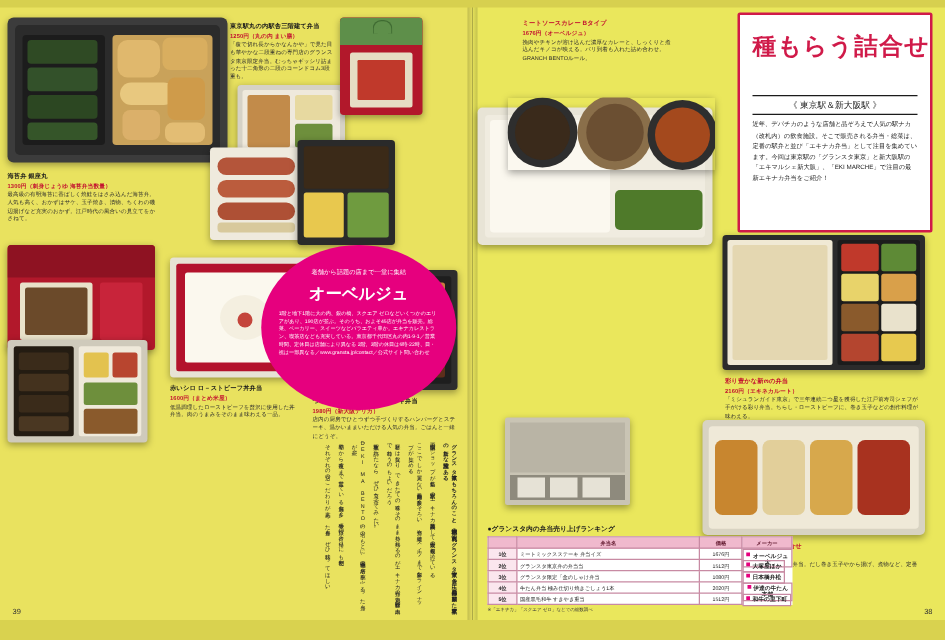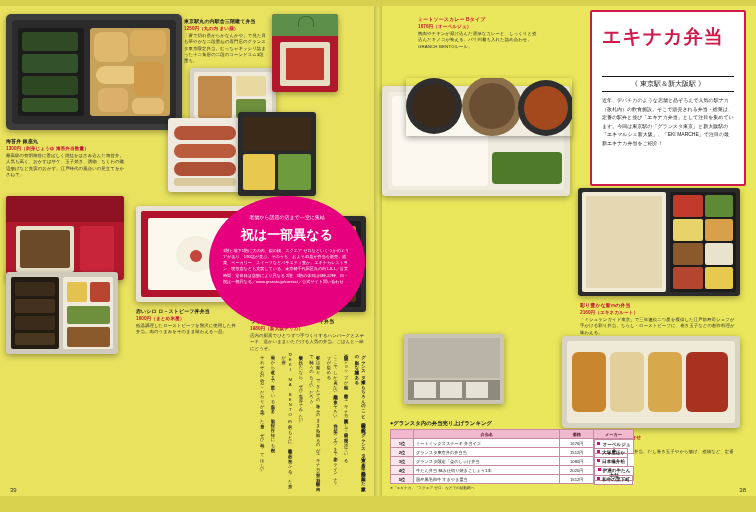--- a/index.html
+++ b/index.html
@@ -240,26 +240,26 @@
     </div>
 
     <div class="cap" style="left:566px;top:434px;width:172px;">
       <span class="h">グランスタ限定5種もらう詰合せ</span>
       <span class="price">990円（玉屋よかど）</span>
       <span>選べる彩りの惣菜とご飯の二段重弁当。だし巻き玉子やから揚げ、煮物など、定番のおかずが少しずつ楽しめる。</span>
     </div>
 
     <div class="ovalwrap">
       <div class="l1">老舗から話題の店まで一堂に集結</div>
-      <div class="l2">祝は一部異なる</div>
+      <div class="l2">オーベルジュ</div>
       <div class="l3">1階と地下1階に大の内、銀の橋、スクエア ゼロなどいくつかのエリアがあり、190店が並ぶ。そのうち、およそ45店が弁当を販売。総菜、ベーカリー、スイーツなどバラエティ豊か。エキナカレストラン、喫茶店なども充実している。東京都千代田区丸の内1-9-1／営業時間、定休日は店舗により異なる 2階、3階の休日は6時-22時、日・祝は一部異なる／www.gransta.jp/contact／公式サイト問い合わせ</div>
     </div>
 
     <div class="headpanel">
-      <div class="ttl1">エキナカ弁当</div>
+      <div class="ttl1">種もらう詰合せ</div>
       <div class="sub">《 東京駅＆新大阪駅 》</div>
       <div class="body">近年、デパチカのような店舗と品ぞろえで人気の駅ナカ（改札内）の飲食施設。そこで販売される弁当・総菜は、定番の駅弁と並び「エキナカ弁当」として注目を集めています。今回は東京駅の「グランスタ東京」と新大阪駅の「エキマルシェ新大阪」、「EKI MARCHE」で注目の最新エキナカ弁当をご紹介！</div>
     </div>
 
     <div class="tblwrap">
       <div class="tblttl">●グランスタ内の弁当売り上げランキング</div>
       <table class="rank">
         <thead>
           <tr>
             <th></th>

